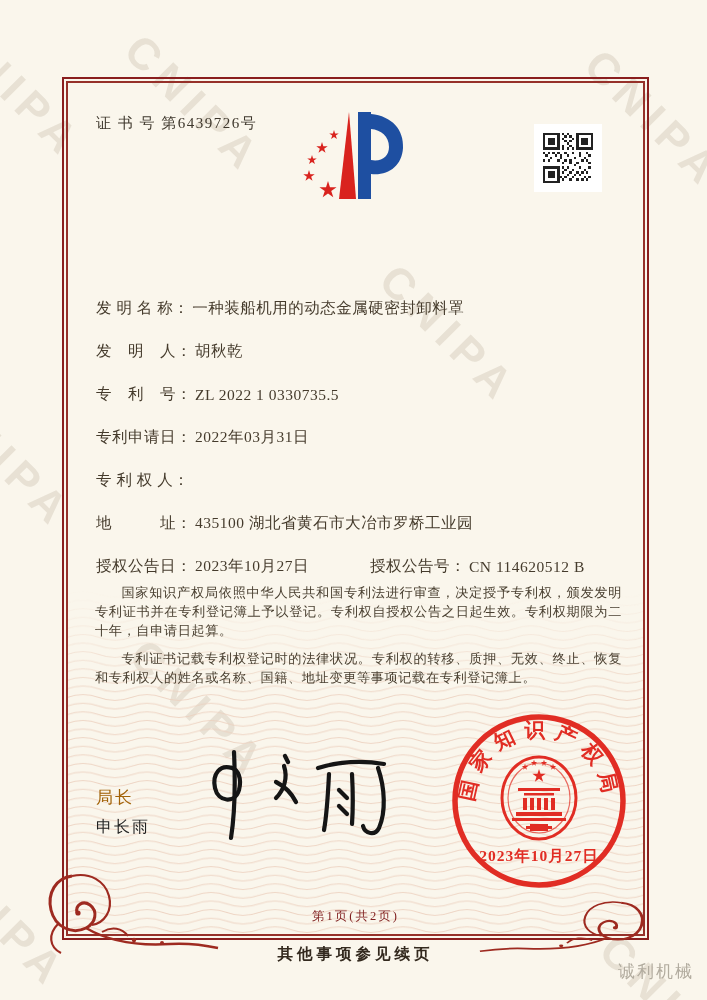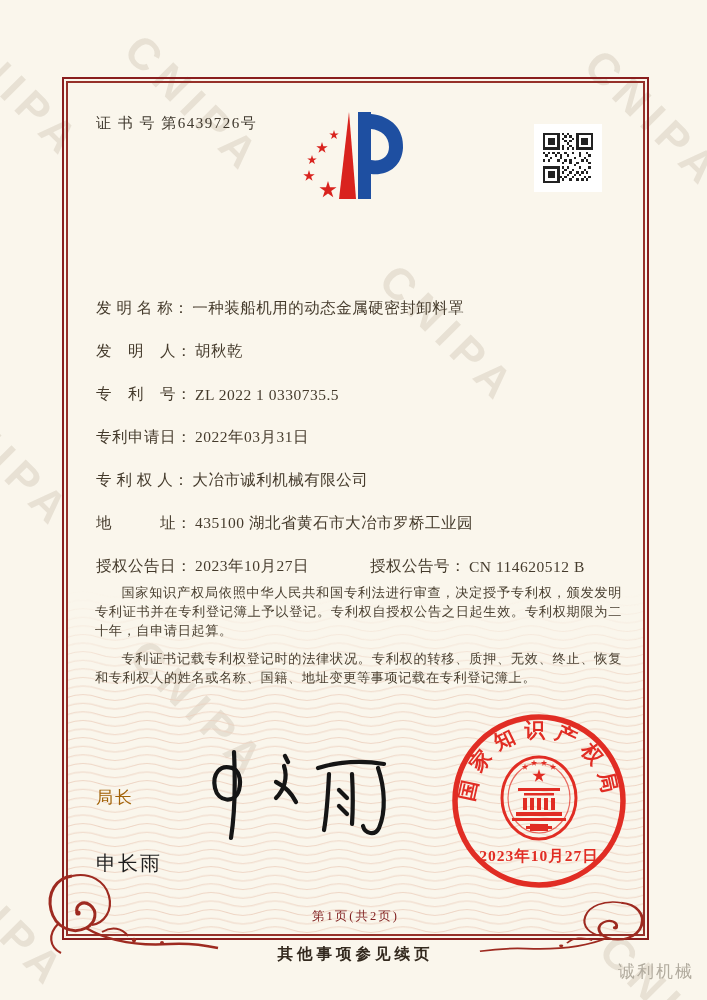--- a/index.html
+++ b/index.html
@@ -24,21 +24,21 @@
   .fields{position:absolute;left:96px;top:287px;width:530px;font-size:15.5px;color:#453b2c;letter-spacing:.5px;}
   .frow{position:relative;height:43px;display:flex;align-items:center;}
   .frow .lab{white-space:pre;}
   .frow .val{margin-left:3px;white-space:pre;}
   .frow .pair2{position:absolute;left:274px;top:0;height:43px;display:flex;align-items:center;justify-content:center;}
   .paras{position:absolute;left:95px;top:583px;width:527px;font-size:13.2px;line-height:19px;
          color:#4a4031;text-align:justify;letter-spacing:.6px;}
   .paras p{margin:0 0 9px 0;text-indent:2em;}
   .signer-title{position:absolute;left:96px;top:786px;font-size:17px;letter-spacing:2px;color:#a16207;
          font-family:Liberation Sans, sans-serif;}
-  .signer-name{position:absolute;left:96px;top:850px;font-size:20px;letter-spacing:2px;color:#1f1f1f;
+  .signer-name{position:absolute;left:96px;top:817px;font-size:16px;letter-spacing:2px;color:#1f1f1f;
          font-family:Liberation Serif, serif;}
   .sig{position:absolute;left:188px;top:740px;width:220px;height:110px;}
   .seal{position:absolute;left:448px;top:710px;width:182px;height:182px;opacity:.95;}
   .fpage{position:absolute;left:62px;top:908px;width:587px;text-align:center;font-size:12.5px;
          color:#7f1d1d;letter-spacing:2px;}
   .note{position:absolute;left:62px;top:944px;width:587px;text-align:center;font-size:15.5px;
         font-weight:bold;color:#33291e;letter-spacing:4px;}
   .company{position:absolute;left:618px;top:960px;font-size:17px;font-weight:normal;
         color:#b2ac9f;letter-spacing:2px;}
   .flourish-l{position:absolute;left:38px;top:866px;width:182px;height:92px;}
@@ -124,21 +124,20 @@
     <div class="frow">
       <span class="lab">专　利　号：</span>
       <span class="val">ZL 2022 1 0330735.5</span>
     </div>
     <div class="frow">
       <span class="lab">专利申请日：</span>
       <span class="val">2022年03月31日</span>
     </div>
     <div class="frow">
       <span class="lab">专 利 权 人：</span>
-      <span class="val">大冶市诚利机械有限公司</span>
     </div>
     <div class="frow">
       <span class="lab">地　　　址：</span>
       <span class="val">435100 湖北省黄石市大冶市罗桥工业园</span>
     </div>
     <div class="frow">
       <span class="lab">授权公告日：</span>
       <span class="val">2023年10月27日</span>
       <span class="pair2">
         <span class="lab">授权公告号：</span>

